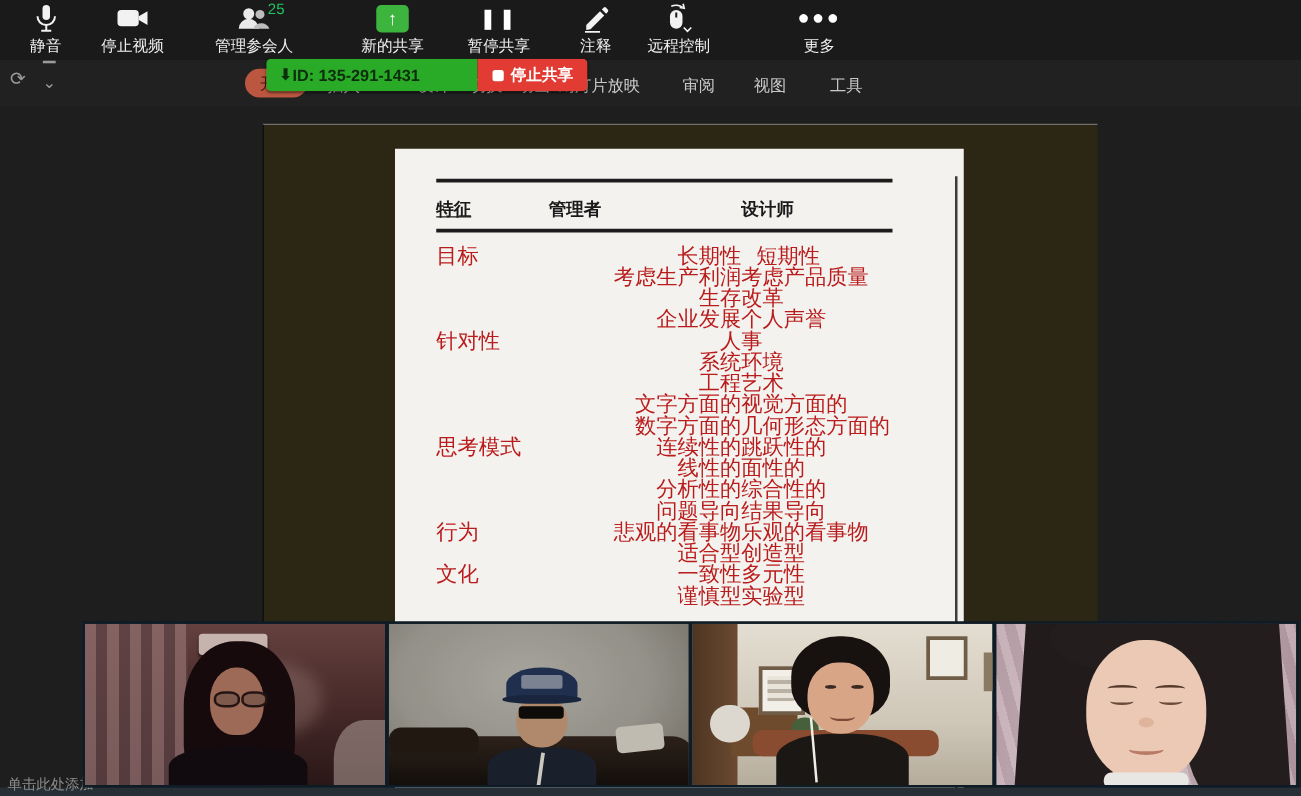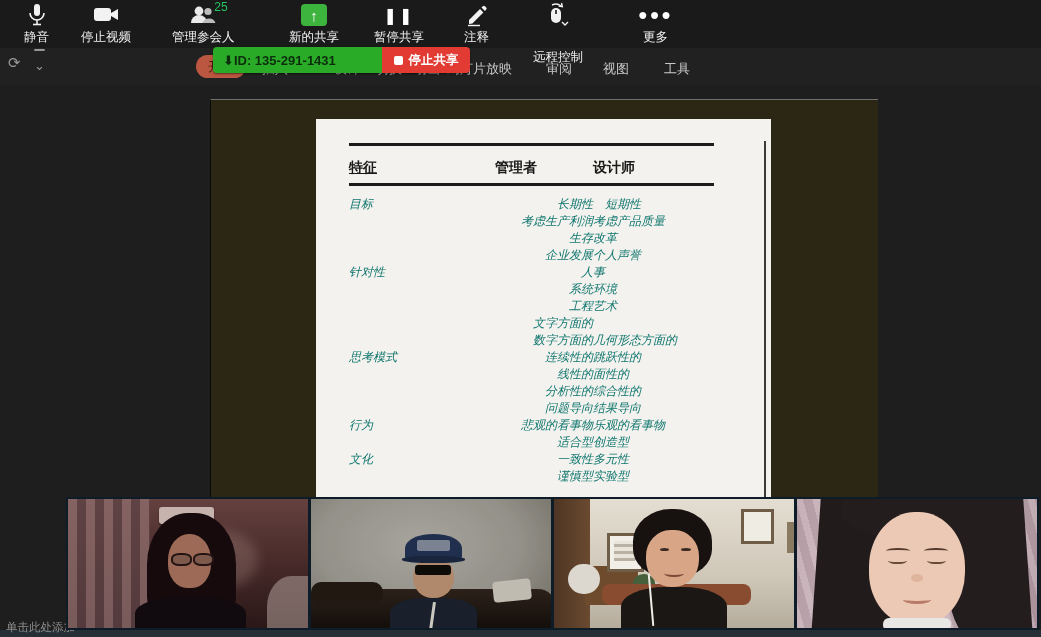--- a/index.html
+++ b/index.html
@@ -34,23 +34,23 @@
   .sharebar .red .sq{width:9px;height:9px;background:#fff;border-radius:2px;margin-right:6px;}
   .sharebar .red .st{color:#fff;font-size:12.5px;font-weight:bold;white-space:nowrap;}
 
   
   .slidewrap{position:absolute;left:210px;top:99px;width:667px;height:538px;background:#2c2715;
              border-top:1px solid #6f6f6f;border-left:1px solid #0a0a0a;z-index:1;}
   .whitebox{position:absolute;left:105px;top:19px;width:455px;height:519px;background:#f4f2ee;}
   .rule{position:absolute;left:33px;width:365px;height:3px;background:#1c1c1c;}
   .vline{position:absolute;left:448px;top:22px;bottom:0;width:2px;background:#3c3c3c;}
   .thead{position:absolute;left:33px;top:40px;display:flex;font-size:14px;font-weight:700;color:#1a1a1a;}
-  .thead .c1{width:90px;text-decoration:underline;} .thead .c2{width:154px;text-align:center;} .thead .c3{flex:1;}
+  .thead .c1{width:90px;text-decoration:underline;} .thead .c2{width:154px;} .thead .c3{flex:1;}
   .tbody{position:absolute;left:33px;top:77px;right:10px;}
-  .t-row{display:flex;height:17px;font-size:12px;color:#0f766e;font-weight:500;line-height:17px;font-style:italic;}
+  .t-row{display:flex;height:17px;font-size:17px;color:#b91c1c;font-weight:500;line-height:17px;}
   .t-row .c1{width:90px;} .t-row .c2{width:154px;text-align:right;} .t-row .c3{flex:1;}
   .t-row .ind{padding-left:12px;}
 
   
   .notes{position:absolute;left:6px;top:620px;font-size:11.5px;color:#8d8d8d;z-index:4;cursor:text;white-space:nowrap;}
   .bstrip{position:absolute;left:0;top:630px;width:100%;height:7px;background:#262f35;z-index:3;}
 
   
   .videos{position:absolute;left:66px;top:497px;width:973px;height:133px;z-index:20;
           background:#0d1c27;display:flex;gap:3px;padding:2px;box-sizing:border-box;}
@@ -179,21 +179,21 @@
       <span class="ic">
         <svg width="24" height="24" viewBox="0 0 24 24">
             <path d="M4 17 L15 6 l3.4 3.4 L7.4 20.4 4 21 z" fill="#f2f2f2"></path>
             <path d="M16.5 4.5 l3.4 3.4 1.3-1.3 a1.5 1.5 0 0 0 0-2.1 l-1.3-1.3 a1.5 1.5 0 0 0 -2.1 0 z" fill="#f2f2f2"></path>
             <line x1="3" y1="22.5" x2="15" y2="22.5" stroke="#f2f2f2" stroke-width="1.4"></line>
           </svg>
       </span>
       <span class="lbl">注释</span>
     </div>
 
-    <div class="tb-item" style="left:533px;gap:20px;">
+    <div class="tb-item" style="left:518px;">
       <span class="ic">
         <svg width="28" height="26" viewBox="0 0 28 26">
             <path d="M8 3 a7 5 0 0 1 9 1" fill="none" stroke="#f2f2f2" stroke-width="1.4"></path>
             <path d="M17.5 1 l0.8 3.6 -3.6 -0.6" fill="none" stroke="#f2f2f2" stroke-width="1.4"></path>
             <rect x="7" y="6" width="10" height="15" rx="5" fill="#f2f2f2"></rect>
             <line x1="12" y1="8" x2="12" y2="12" stroke="#1a1a1a" stroke-width="1.6"></line>
             <path d="M18 20 l3 3 3 -3" fill="none" stroke="#f2f2f2" stroke-width="1.4"></path>
           </svg>
       </span>
       <span class="lbl">远程控制</span>
@@ -275,20 +275,21 @@
             <span class="c3">环境</span>
           </div>
           <div class="t-row">
             <span class="c1"></span>
             <span class="c2">工程</span>
             <span class="c3">艺术</span>
           </div>
           <div class="t-row">
             <span class="c1"></span>
             <span class="c2">文字方面的</span>
+            <span class="c3">视觉方面的</span>
           </div>
           <div class="t-row">
             <span class="c1"></span>
             <span class="c2">数字方面的</span>
             <span class="c3">几何形态方面的</span>
           </div>
           <div class="t-row">
             <span class="c1">思考模式</span>
             <span class="c2">连续性的</span>
             <span class="c3">跳跃性的</span>

